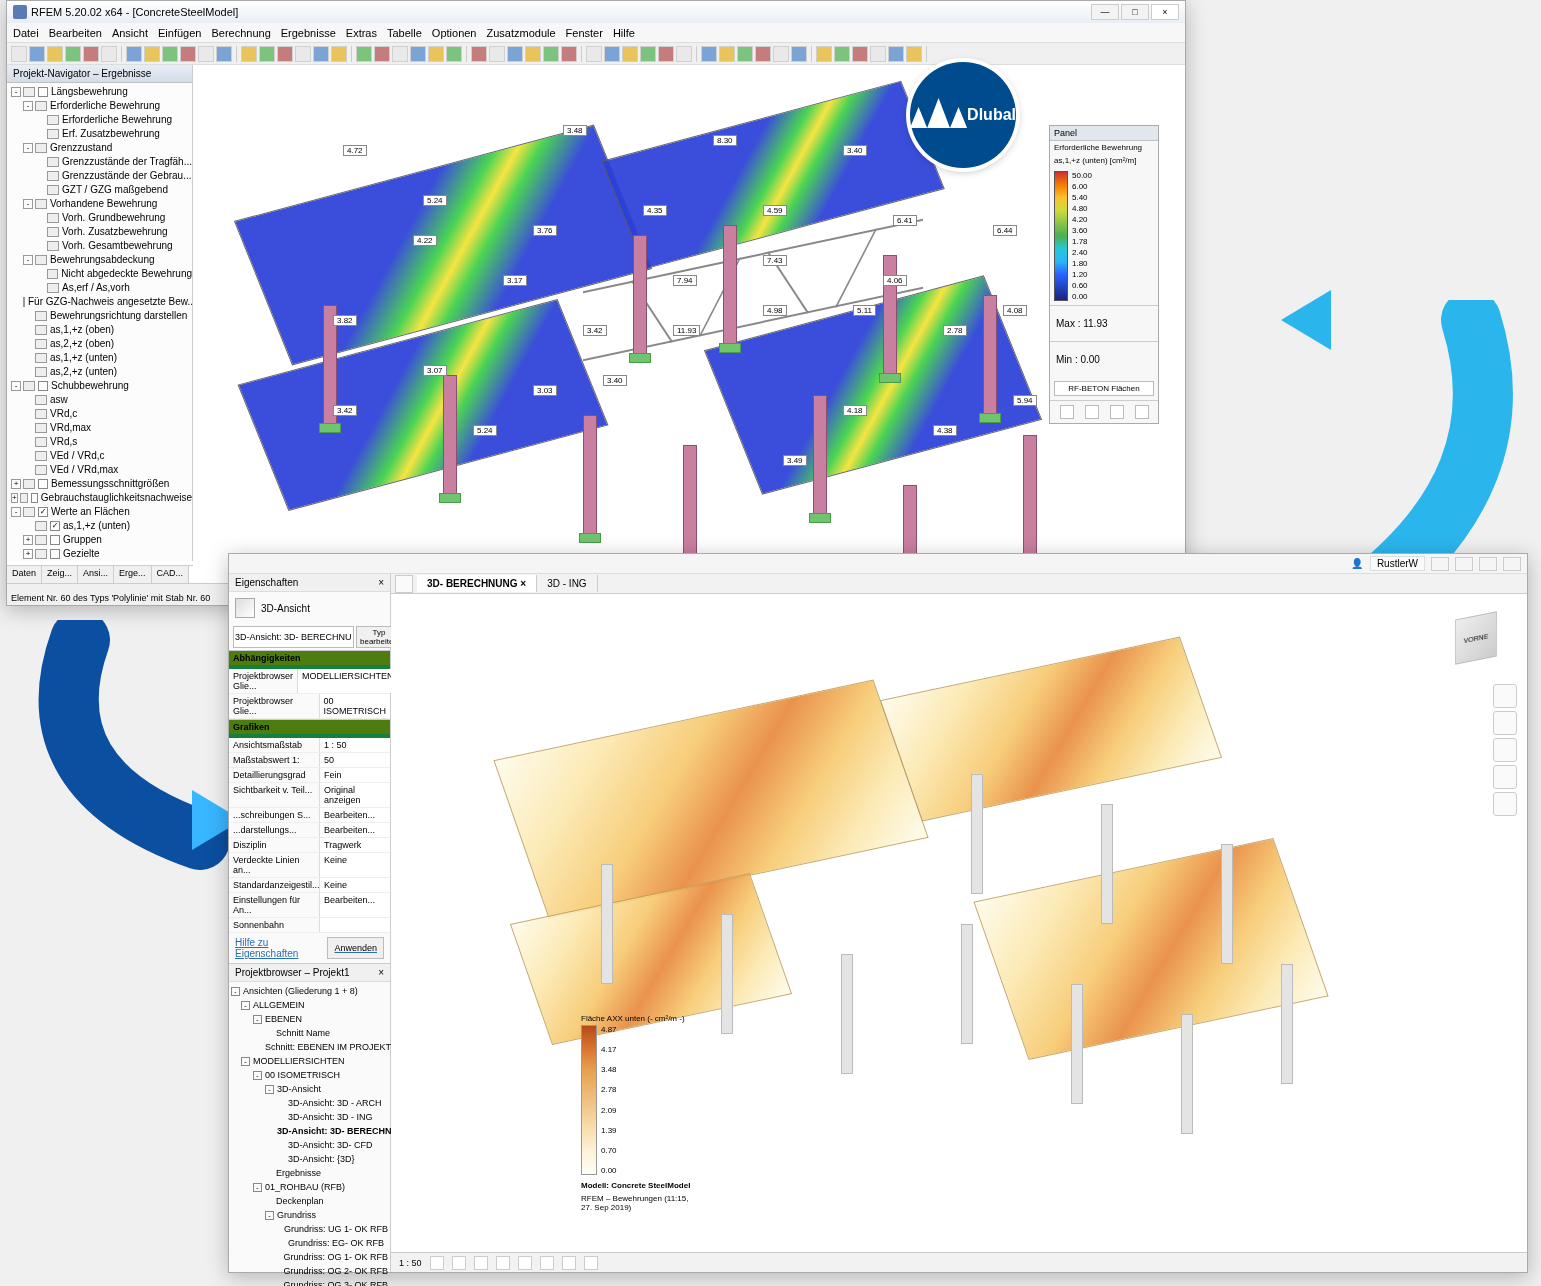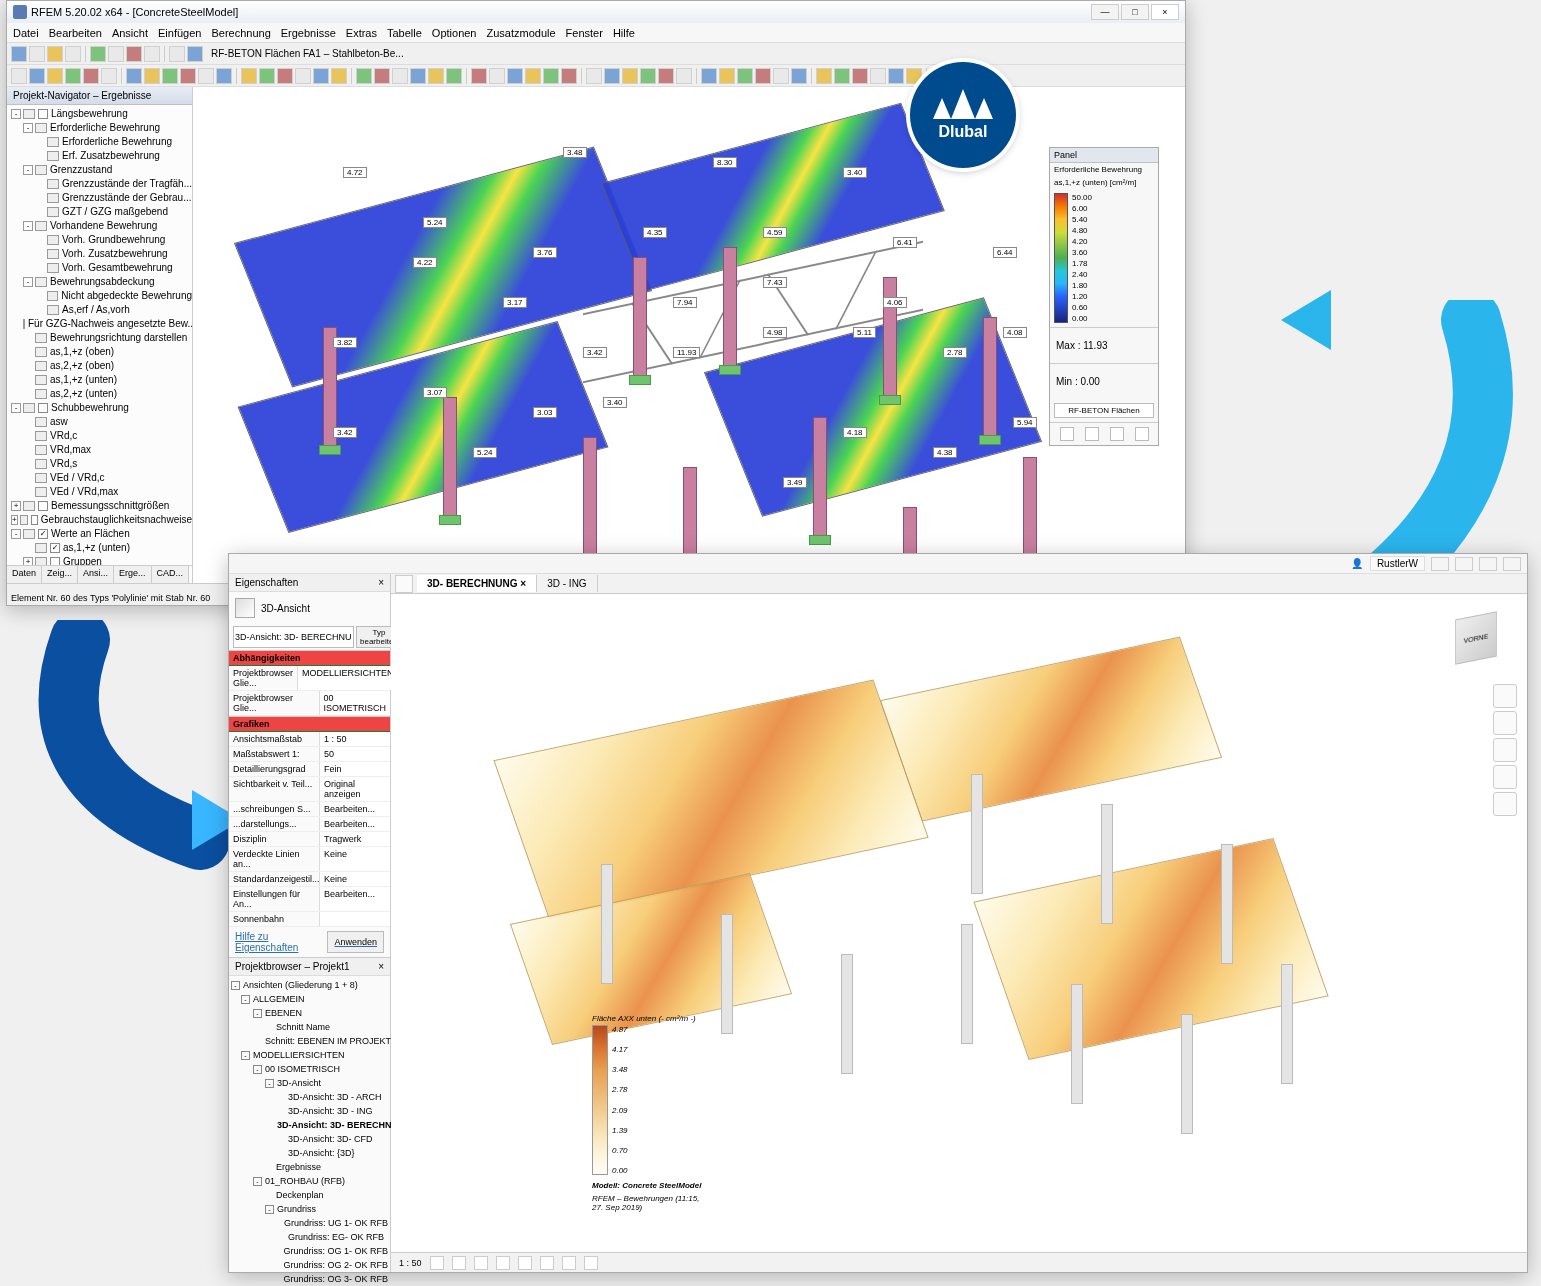--- a/index.html
+++ b/index.html
@@ -60,21 +60,21 @@
 .legend-panel .btm { display: flex; justify-content: space-around; padding: 4px; border-top: 1px solid #ccc; }
 .legend-panel .btm span { width: 14px; height: 14px; border: 1px solid #bbb; background: #fff; }
 
 .statusbar { position: absolute; bottom: 0; left: 0; right: 0; height: 22px; background: #f0f0f0; border-top: 1px solid #ccc; font-size: 9px; }
 .statusbar .snap { position: absolute; right: 200px; top: 2px; display: flex; gap: 1px; }
 .statusbar .snap span { border: 1px solid #bbb; padding: 1px 4px; background: #e8e8e8; }
 .statusbar .msg { position: absolute; left: 4px; bottom: 2px; }
 .statusbar .tabs2 { position: absolute; left: 300px; bottom: 2px; display: flex; gap: 60px; font-size: 8px; }
 
 
-.dlubal-badge { position: absolute; left: 910px; top: 62px; width: 106px; height: 106px; border-radius: 50%; background: #004b8d; display: flex; flex-direction: column; align-items: center; justify-content: center; color: #fff; font-weight: bold; font-size: 16px; box-shadow: 0 0 0 4px #fff, 0 2px 10px rgba(0,0,0,0.4); }
+.dlubal-badge { position: absolute; left: 910px; top: 62px; width: 106px; height: 106px; border-radius: 50%; background: #004b8d; display: flex; flex-direction: row; align-items: center; justify-content: center; color: #fff; font-weight: bold; font-size: 16px; box-shadow: 0 0 0 4px #fff, 0 2px 10px rgba(0,0,0,0.4); }
 .dlubal-badge .bridge { width: 60px; height: 30px; background: #fff; clip-path: polygon(0 100%, 15% 30%, 30% 100%, 50% 0%, 70% 100%, 85% 30%, 100% 100%); margin-bottom: 4px; }
 
 
 .arrow { position: absolute; }
 .arrow-big-r { right: 10px; top: 300px; width: 320px; height: 350px; }
 .arrow-big-r svg path { fill: none; stroke: #2bb5ed; stroke-width: 60; stroke-linecap: round; }
 .arrow-head-r { position: absolute; right: 210px; top: 290px; width: 0; height: 0; border-top: 30px solid transparent; border-bottom: 30px solid transparent; border-right: 50px solid #2bb5ed; }
 .arrow-big-l { left: 20px; top: 620px; width: 240px; height: 300px; }
 .arrow-big-l svg path { fill: none; stroke: #0b4fa0; stroke-width: 60; stroke-linecap: round; }
 .arrow-head-l { position: absolute; left: 192px; top: 790px; width: 0; height: 0; border-top: 30px solid transparent; border-bottom: 30px solid transparent; border-left: 50px solid #38b6ff; }
@@ -86,21 +86,21 @@
 .win-bot .topbar .wbtn { width: 18px; height: 14px; border: 1px solid #ccc; }
 
 .props-panel { position: absolute; left: 0; top: 20px; width: 162px; bottom: 0; background: #fafafa; border-right: 1px solid #ccc; font-size: 10px; }
 .props-panel .phdr { padding: 3px 6px; border-bottom: 1px solid #ddd; background: #f0f0f0; display: flex; justify-content: space-between; }
 .props-panel .phdr .x { cursor: pointer; }
 .props-panel .row3d { padding: 6px; display: flex; align-items: center; gap: 6px; }
 .props-panel .row3d .cube { width: 20px; height: 20px; border: 1px solid #aaa; background: linear-gradient(135deg,#ddd,#fff); }
 .props-panel .sel-row { display: flex; padding: 2px 4px; gap: 2px; }
 .props-panel .sel-row input { flex: 1; font-size: 9px; padding: 1px; border: 1px solid #bbb; }
 .props-panel .sel-row button { font-size: 8px; padding: 1px 3px; border: 1px solid #bbb; background: #f0f0f0; }
-.props-panel .sect { background: #ef4444; padding: 2px 4px; font-weight: bold; font-size: 9px; border-top: 1px solid #ccc; border-bottom: 1px solid #15803d; }
+.props-panel .sect { background: #4d7c0f; padding: 2px 4px; font-weight: bold; font-size: 9px; border-top: 1px solid #ccc; border-bottom: 4px solid #15803d; }
 .props-panel .kv { display: flex; font-size: 9px; border-bottom: 1px solid #eee; }
 .props-panel .kv .k { width: 90px; padding: 2px 4px; }
 .props-panel .kv .v { flex: 1; padding: 2px 4px; background: #fff; border-left: 1px solid #ddd; }
 .props-panel .help { padding: 4px 6px; color: #2a6fb5; text-decoration: underline; display: flex; justify-content: space-between; }
 .props-panel .help button { font-size: 9px; padding: 1px 6px; border: 1px solid #bbb; background: #f0f0f0; }
 
 .browser-panel { border-top: 1px solid #ccc; }
 .browser-panel .tree2 { padding: 2px 2px; font-size: 9px; line-height: 14px; }
 .browser-panel .tree2 .r { white-space: nowrap; display: flex; align-items: center; height: 14px; }
 .browser-panel .tree2 .exp2 { width: 9px; height: 9px; border: 1px solid #888; font-size: 7px; line-height: 7px; text-align: center; margin-right: 3px; }
@@ -113,21 +113,21 @@
 .view-tabs .vt.active { background: #fff; font-weight: bold; }
 .view-tabs .home { width: 18px; height: 18px; margin: 0 4px; border: 1px solid #ccc; background: #fafafa; }
 .canvas2 { position: absolute; inset: 20px 40px 30px 10px; background: #fff; }
 .slab2 { position: absolute; background: linear-gradient(135deg, #fefcec 0%, #fce9b0 20%, #f7c86c 40%, #e8873a 55%, #f7c86c 70%, #fce9b0 85%, #fefcec 100%); transform: skewY(-12deg) skewX(18deg); border: 1px solid #c0a060; opacity: 0.9; }
 .slab2.b1 { left: 120px; top: 120px; width: 380px; height: 170px; }
 .slab2.b2 { left: 500px; top: 70px; width: 300px; height: 130px; }
 .slab2.b3 { left: 130px; top: 300px; width: 240px; height: 130px; }
 .slab2.b4 { left: 600px; top: 270px; width: 300px; height: 170px; }
 .col2 { position: absolute; width: 12px; height: 120px; background: #e4e4e4; border: 1px solid #bbb; }
 
-.legend2 { position: absolute; left: 191px; top: 420px; width: 120px; font-size: 8px; font-style: italic; }
+.legend2 { position: absolute; left: 180px; top: 420px; width: 120px; font-size: 8px; }
 .legend2 .title { font-size: 8px; margin-bottom: 2px; }
 .legend2 .bar2 { display: flex; }
 .legend2 .grad2 { width: 16px; height: 150px; background: linear-gradient(to bottom, #b54a1a 0%, #d97430 15%, #e8a050 30%, #f0c080 50%, #f7e0b0 70%, #fcf3d8 85%, #fefdf5 100%); border: 1px solid #999; }
 .legend2 .vals2 { display: flex; flex-direction: column; justify-content: space-between; padding-left: 4px; font-size: 8px; }
 .legend2 .footer { margin-top: 6px; font-weight: bold; font-size: 8px; }
 .legend2 .footer2 { margin-top: 4px; font-size: 8px; }
 
 .viewcube { position: absolute; right: 16px; top: 30px; width: 70px; height: 70px; }
 .viewcube .cube3 { width: 48px; height: 48px; border: 1px solid #bbb; background: linear-gradient(135deg,#eee,#ccc); transform: rotateX(20deg) rotateY(-30deg); margin: 10px auto; font-size: 8px; display: flex; align-items: center; justify-content: center; }
 .navbar2 { position: absolute; right: 6px; top: 110px; width: 28px; display: flex; flex-direction: column; gap: 3px; }
@@ -156,35 +156,20 @@
       <span>Einfügen</span>
       <span>Berechnung</span>
       <span>Ergebnisse</span>
       <span>Extras</span>
       <span>Tabelle</span>
       <span>Optionen</span>
       <span>Zusatzmodule</span>
       <span>Fenster</span>
       <span>Hilfe</span>
     </div>
-  <div class="toolbar">
-    <span class="tbtn c1"></span>
-      <span class="tbtn"></span>
-      <span class="tbtn c2"></span>
-      <span class="tbtn"></span>
-      <span class="sep"></span>
-      <span class="tbtn c3"></span>
-      <span class="tbtn"></span>
-      <span class="tbtn c4"></span>
-      <span class="tbtn"></span>
-      <span class="sep"></span>
-      <span class="tbtn"></span>
-      <span class="tbtn c1"></span>
-      <span class="tab-info">RF-BETON Flächen FA1 – Stahlbeton-Be...</span>
-  </div>
   <div class="toolbar" id="tb2">
       <span class="tbtn "></span>
       <span class="tbtn c1"></span>
       <span class="tbtn c2"></span>
       <span class="tbtn c3"></span>
       <span class="tbtn c4"></span>
       <span class="tbtn "></span>
       <span class="sep"></span>
       <span class="tbtn c1"></span>
       <span class="tbtn c2"></span>

